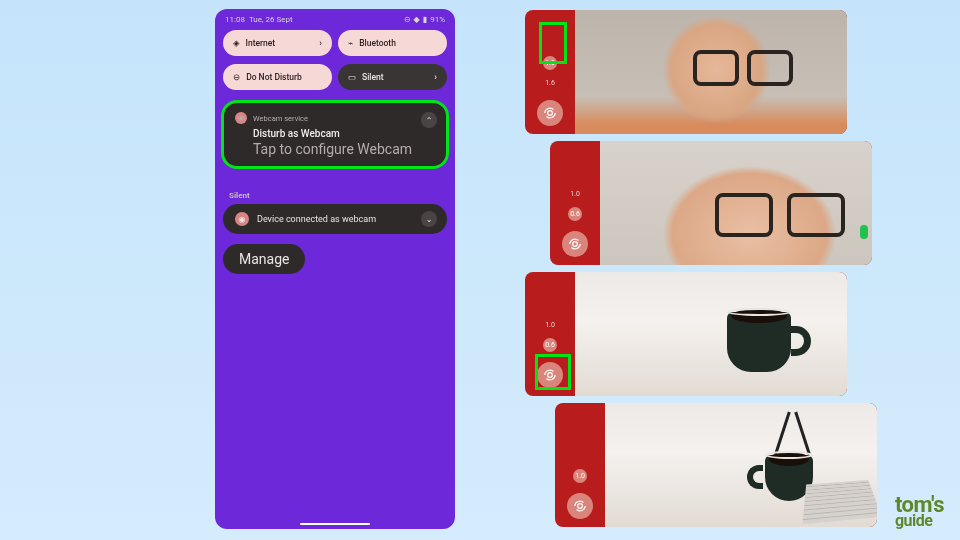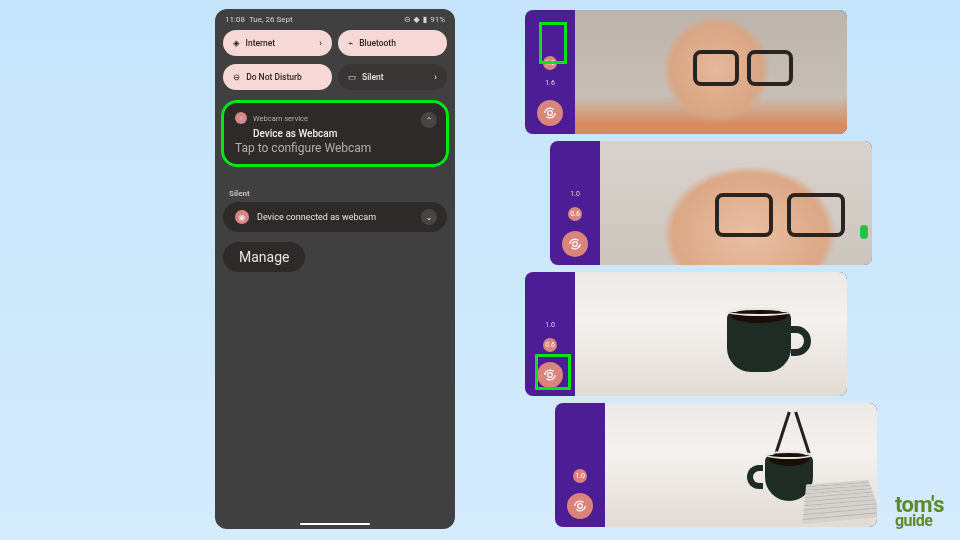--- a/index.html
+++ b/index.html
@@ -10,21 +10,21 @@
     font-family: -apple-system, Roboto, sans-serif;
     position: relative;
     overflow: hidden;
   }
   .phone {
     position: absolute;
     left: 215px;
     top: 9px;
     width: 240px;
     height: 520px;
-    background: #404040;
+    background: #6d28d9;
     border-radius: 12px;
     overflow: hidden;
     color: #e8e5e5;
     font-size: 9px;
   }
   .statusbar { display:flex; justify-content:space-between; padding:6px 10px 2px; font-size:8px; color:#d8d4d4;}
   .statusbar .right { display:flex; gap:3px; align-items:center;}
   .qs-row { display:flex; gap:6px; padding:4px 8px;}
   .qs-tile {
     flex:1; background:#f6d9d6; color:#2b1f1f; border-radius:20px;
@@ -34,30 +34,30 @@
   .qs-tile.dark { background:#3a3535; color:#e8e5e5;}
   .qs-tile .chev { position:absolute; right:10px; font-size:9px;}
   .notif-card {
     margin:8px; background:#2e2a2a; border-radius:14px; padding:10px 12px;
     position:relative;
   }
   .notif-card.hl { outline:3px solid #00e515; outline-offset:-1px;}
   .notif-srv { font-size:7.5px; color:#b5adad; display:flex; align-items:center; gap:6px;}
   .notif-srv .dot { width:12px; height:12px; border-radius:50%; background:#d88585; display:flex; align-items:center;justify-content:center;font-size:7px;}
   .notif-title { font-size:10px; font-weight:500; margin-top:4px; margin-left:18px; color:#f0ecec;}
-  .notif-sub { font-size:12px; color:#b5adad; margin-top:2px;}
+  .notif-sub { font-size:14px; color:#b5adad; margin-left:18px; margin-top:2px;}
   .notif-exp { position:absolute; right:10px; top:10px; width:16px; height:16px; border-radius:50%; background:#4a4444; display:flex;align-items:center;justify-content:center;font-size:8px;}
   .silent-lbl { font-size:8px; color:#c5bfbf; margin:24px 0 4px 14px;font-weight:bold;}
   .silent-card { margin:0 8px; background:#2e2a2a; border-radius:18px; padding:8px 12px; display:flex; align-items:center; gap:8px; position:relative;}
   .silent-card .ic { width:14px; height:14px; border-radius:50%; background:#d88585; display:flex;align-items:center;justify-content:center;font-size:8px;}
   .manage { margin:10px 8px; background:#2e2a2a; border-radius:16px; padding:7px 16px; display:inline-block; font-size:14px;}
   .gesture { position:absolute; bottom:4px; left:50%; transform:translateX(-50%); width:70px; height:2.5px; background:#fff; border-radius:2px;}
 
   .shot {
-    position:absolute; background:#4c1d95; border-radius:8px; overflow:hidden;
+    position:absolute; background:#b91c1c; border-radius:8px; overflow:hidden;
   }
   .shot .ctrlbar {
     position:absolute; left:0; top:0; bottom:0; width:50px;
     display:flex; flex-direction:column; justify-content:flex-end;
     align-items:center; padding:8px 0; gap:10px;
   }
   .shot .switchbtn {
     width:26px; height:26px; border-radius:50%; background:#d9857c;
     display:flex; align-items:center; justify-content:center; color:#fff;
   }
@@ -182,21 +182,21 @@
       <span>Silent</span>
       <span class="chev">›</span>
     </div>
   </div>
 
   <div class="notif-card hl">
     <div class="notif-srv">
       <span class="dot">◉</span>
       <span>Webcam service</span>
     </div>
-    <div class="notif-title">Device as Webcam</div>
+    <div class="notif-title">Disturb as Webcam</div>
     <div class="notif-sub">Tap to configure Webcam</div>
     <div class="notif-exp">⌃</div>
   </div>
 
   <div class="silent-lbl">Silent</div>
   <div class="silent-card">
     <span class="ic">◉</span>
     <span>Device connected as webcam</span>
     <div class="notif-exp" style="top:7px">⌄</div>
   </div>

